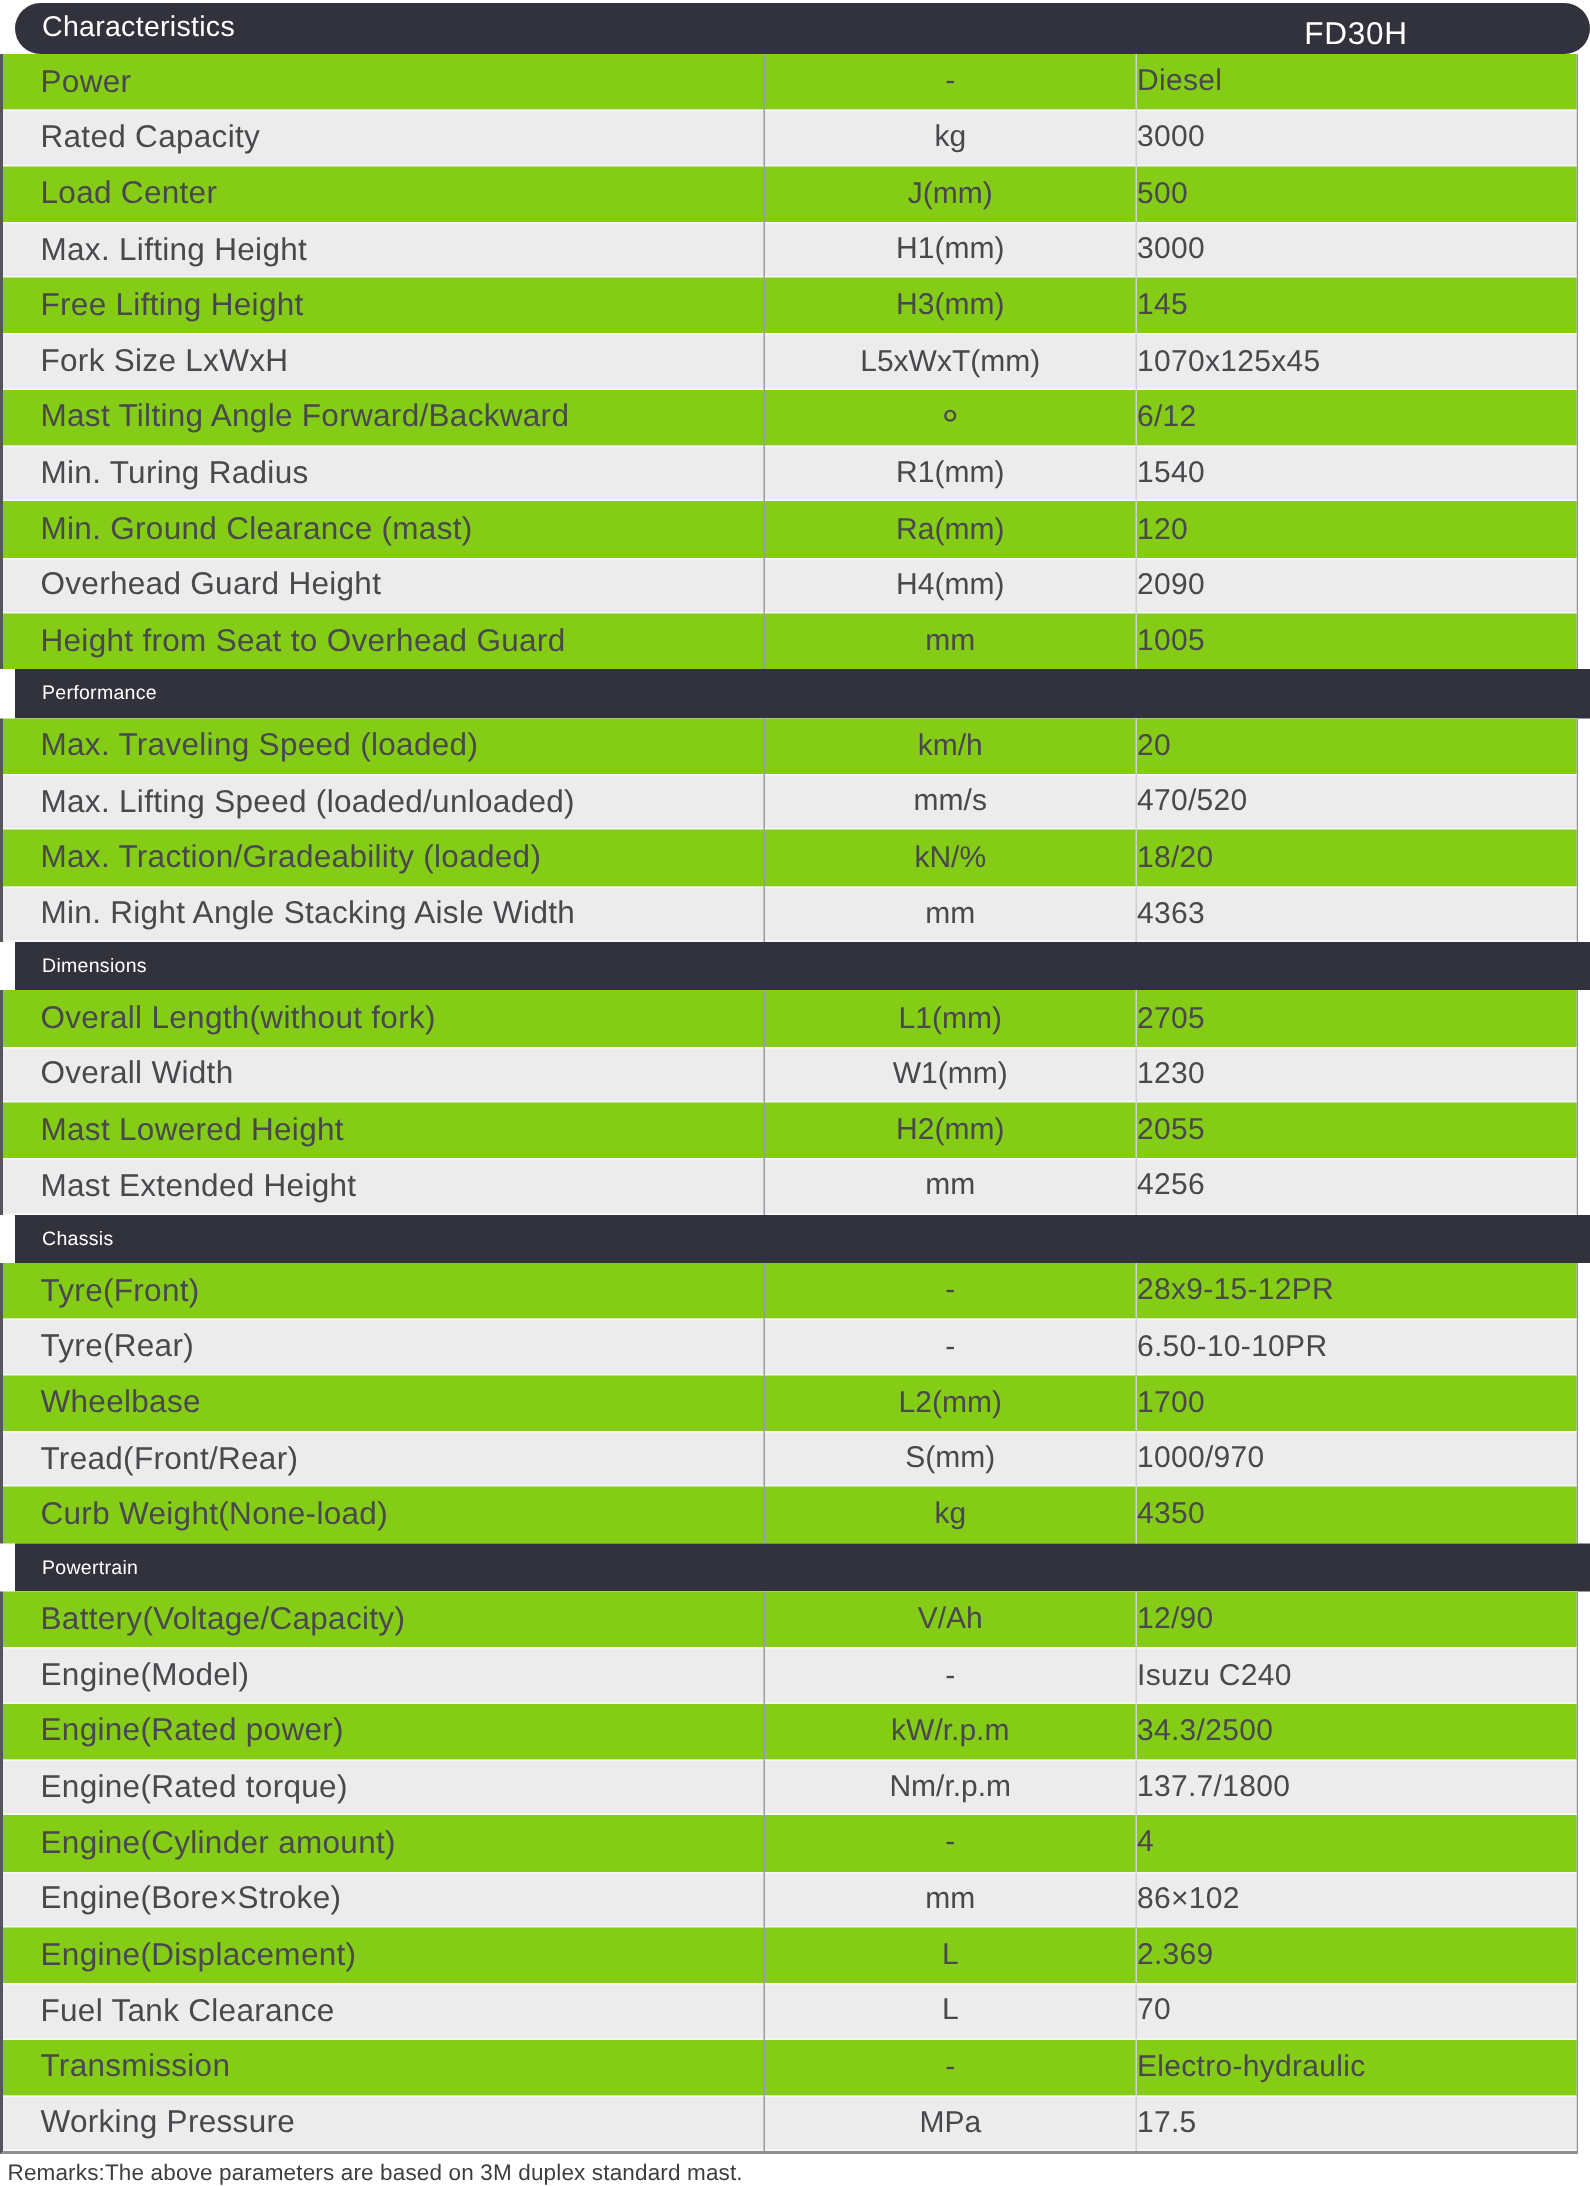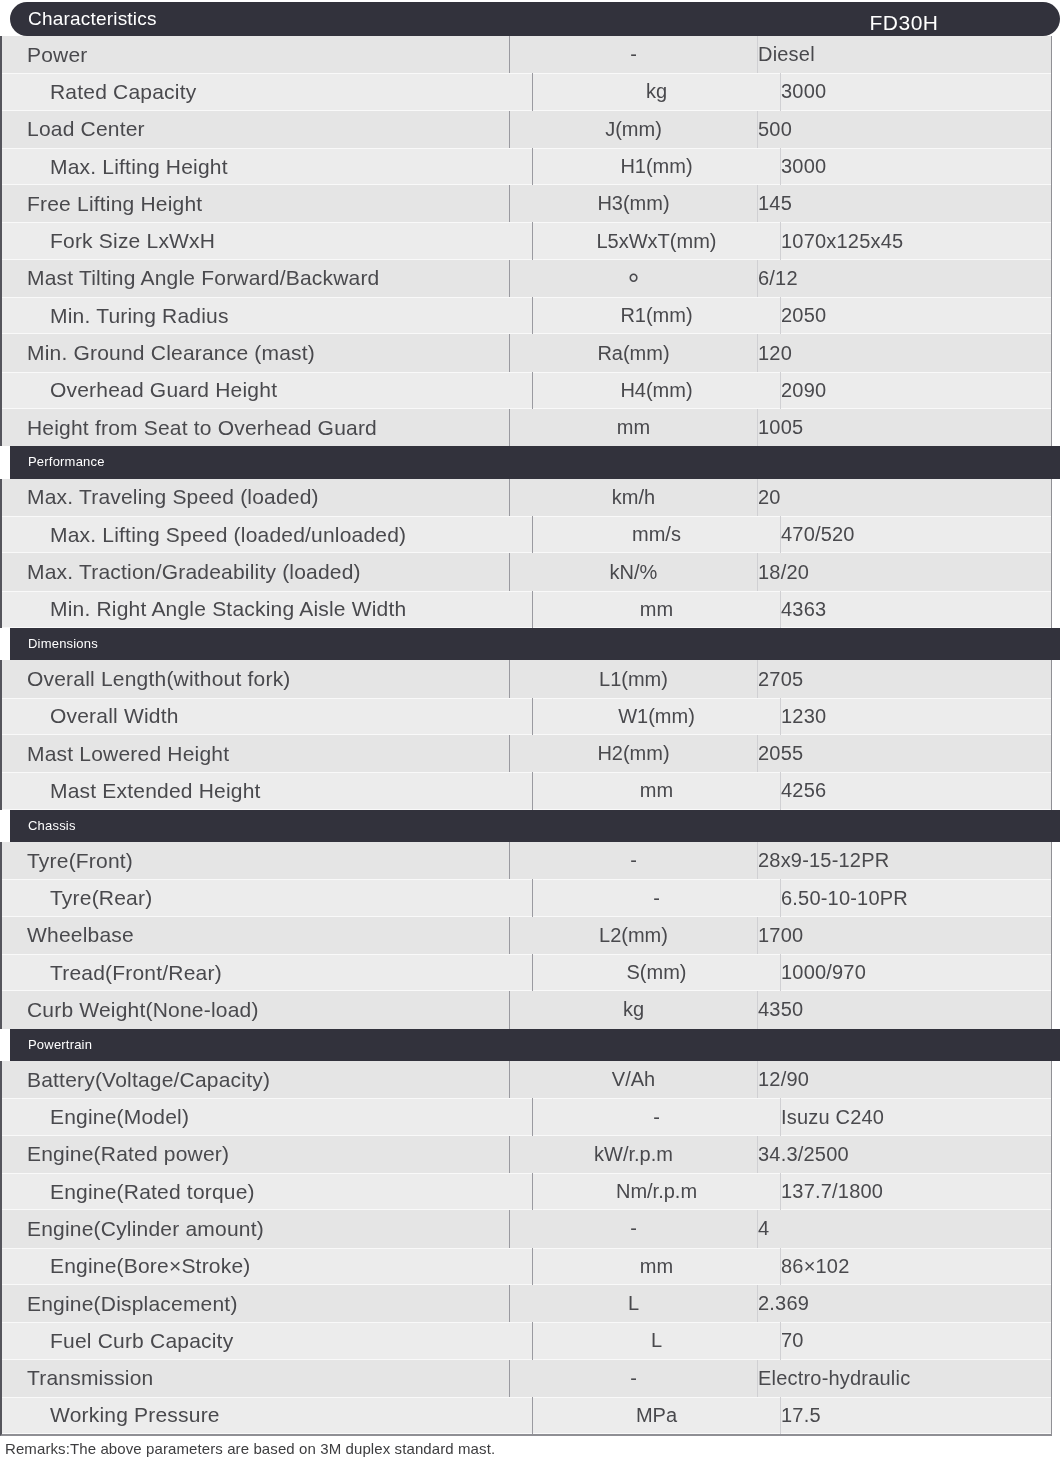--- a/index.html
+++ b/index.html
@@ -26,26 +26,25 @@
   }
   
   .rowgroup{
     width:1052px;box-sizing:border-box;
     border-left:2px solid #55555C;border-right:1px solid #909095;
     background:#fff;
   }
   .rowgroup.last{border-bottom:2px solid #8F8F94;}
   .row{
     display:flex;align-items:center;height:37.3px;box-sizing:border-box;
-    background:#e5e5e5;
+    background:#84cc16;
   }
   .row.alt{
     background:#ECECEC;
     box-shadow:inset 0 1px 0 #F9F9F9, inset 0 -1px 0 #F9F9F9;
-    padding-left:23px;
   }
   .c1{
     flex:0 0 507px;box-sizing:border-box;padding-left:25px;
     font-size:21px;letter-spacing:.2px;white-space:nowrap;
     overflow:hidden;
   }
   .c2{
     flex:0 0 249px;box-sizing:border-box;text-align:center;
     border-left:1px solid #9A9AA0;border-right:1px solid #D0D0D3;
     font-size:20px;align-self:stretch;display:flex;
@@ -120,21 +119,21 @@
           <div class="c2">
             <span class="deg">°</span>
           </div>
           <div class="c3">6/12</div>
         </div>
         <div class="row alt">
           <div class="c1">Min. Turing Radius</div>
           <div class="c2">
             <span>R1(mm)</span>
           </div>
-          <div class="c3">2050</div>
+          <div class="c3">1540</div>
         </div>
         <div class="row">
           <div class="c1">Min. Ground Clearance (mast)</div>
           <div class="c2">
             <span>Ra(mm)</span>
           </div>
           <div class="c3">120</div>
         </div>
         <div class="row alt">
           <div class="c1">Overhead Guard Height</div>
@@ -296,21 +295,21 @@
           <div class="c3">86×102</div>
         </div>
         <div class="row">
           <div class="c1">Engine(Displacement)</div>
           <div class="c2">
             <span>L</span>
           </div>
           <div class="c3">2.369</div>
         </div>
         <div class="row alt">
-          <div class="c1">Fuel Curb Capacity</div>
+          <div class="c1">Fuel Tank Clearance</div>
           <div class="c2">
             <span>L</span>
           </div>
           <div class="c3">70</div>
         </div>
         <div class="row">
           <div class="c1">Transmission</div>
           <div class="c2">
             <span>-</span>
           </div>

